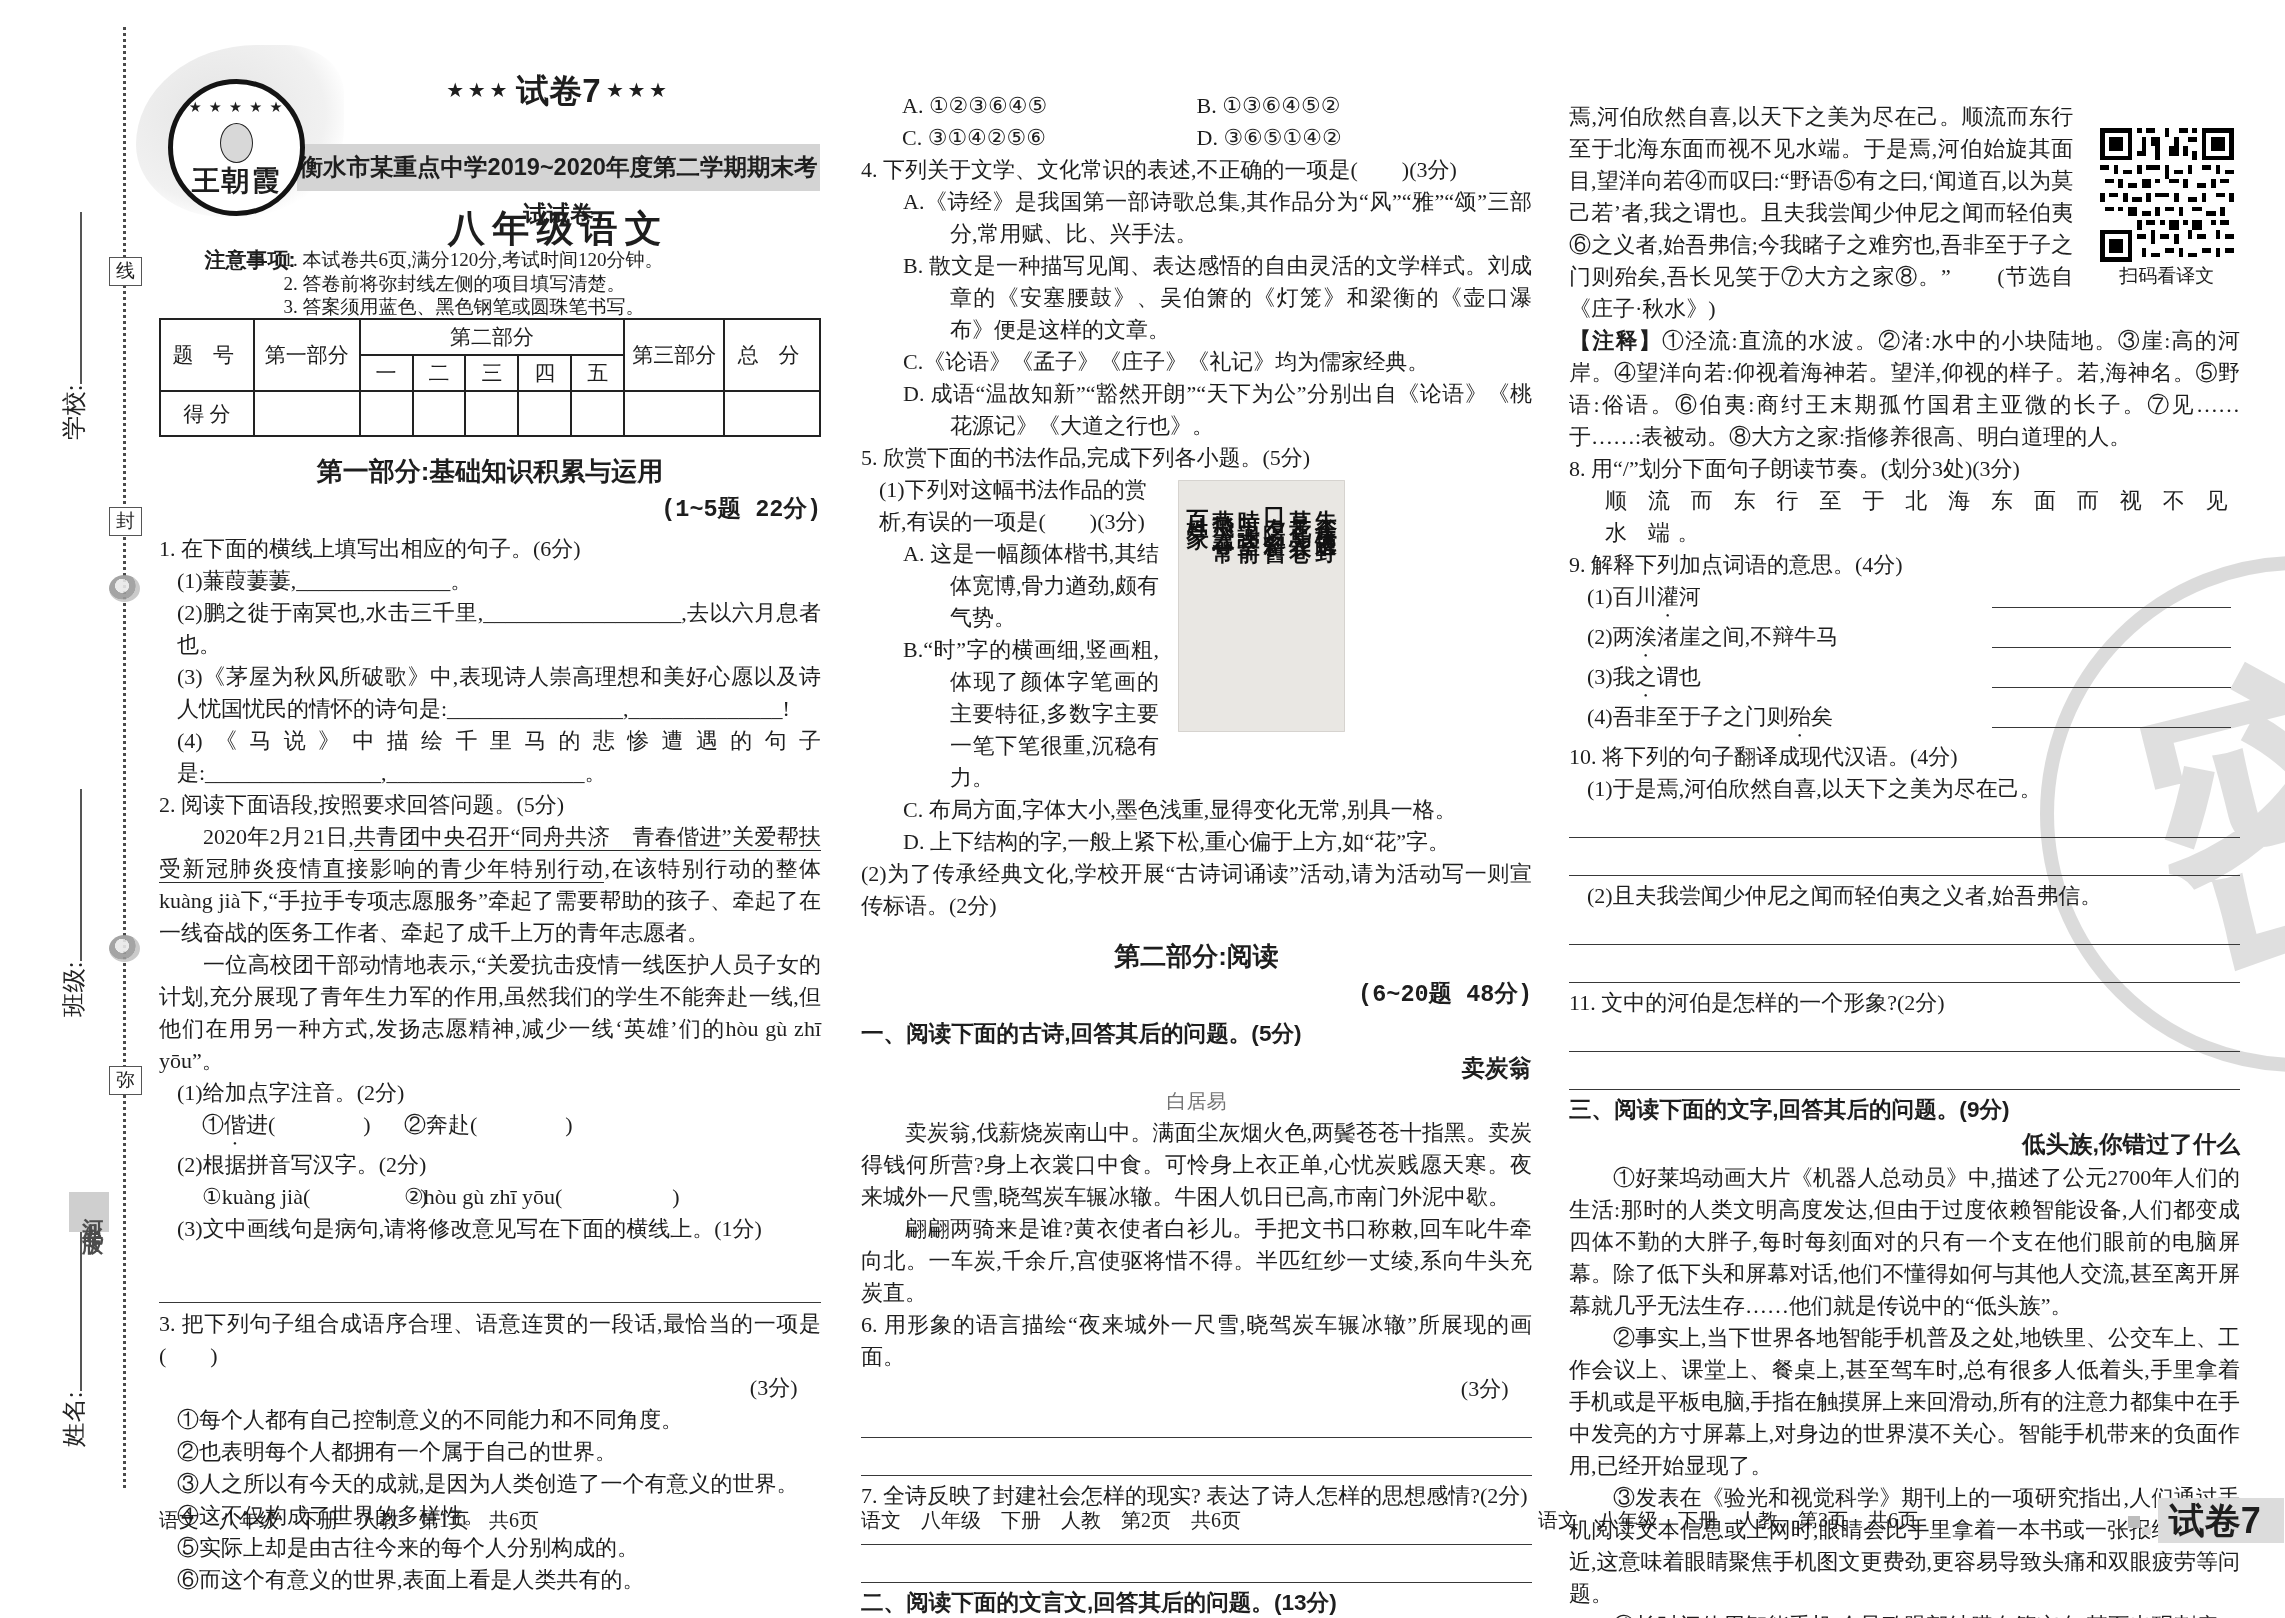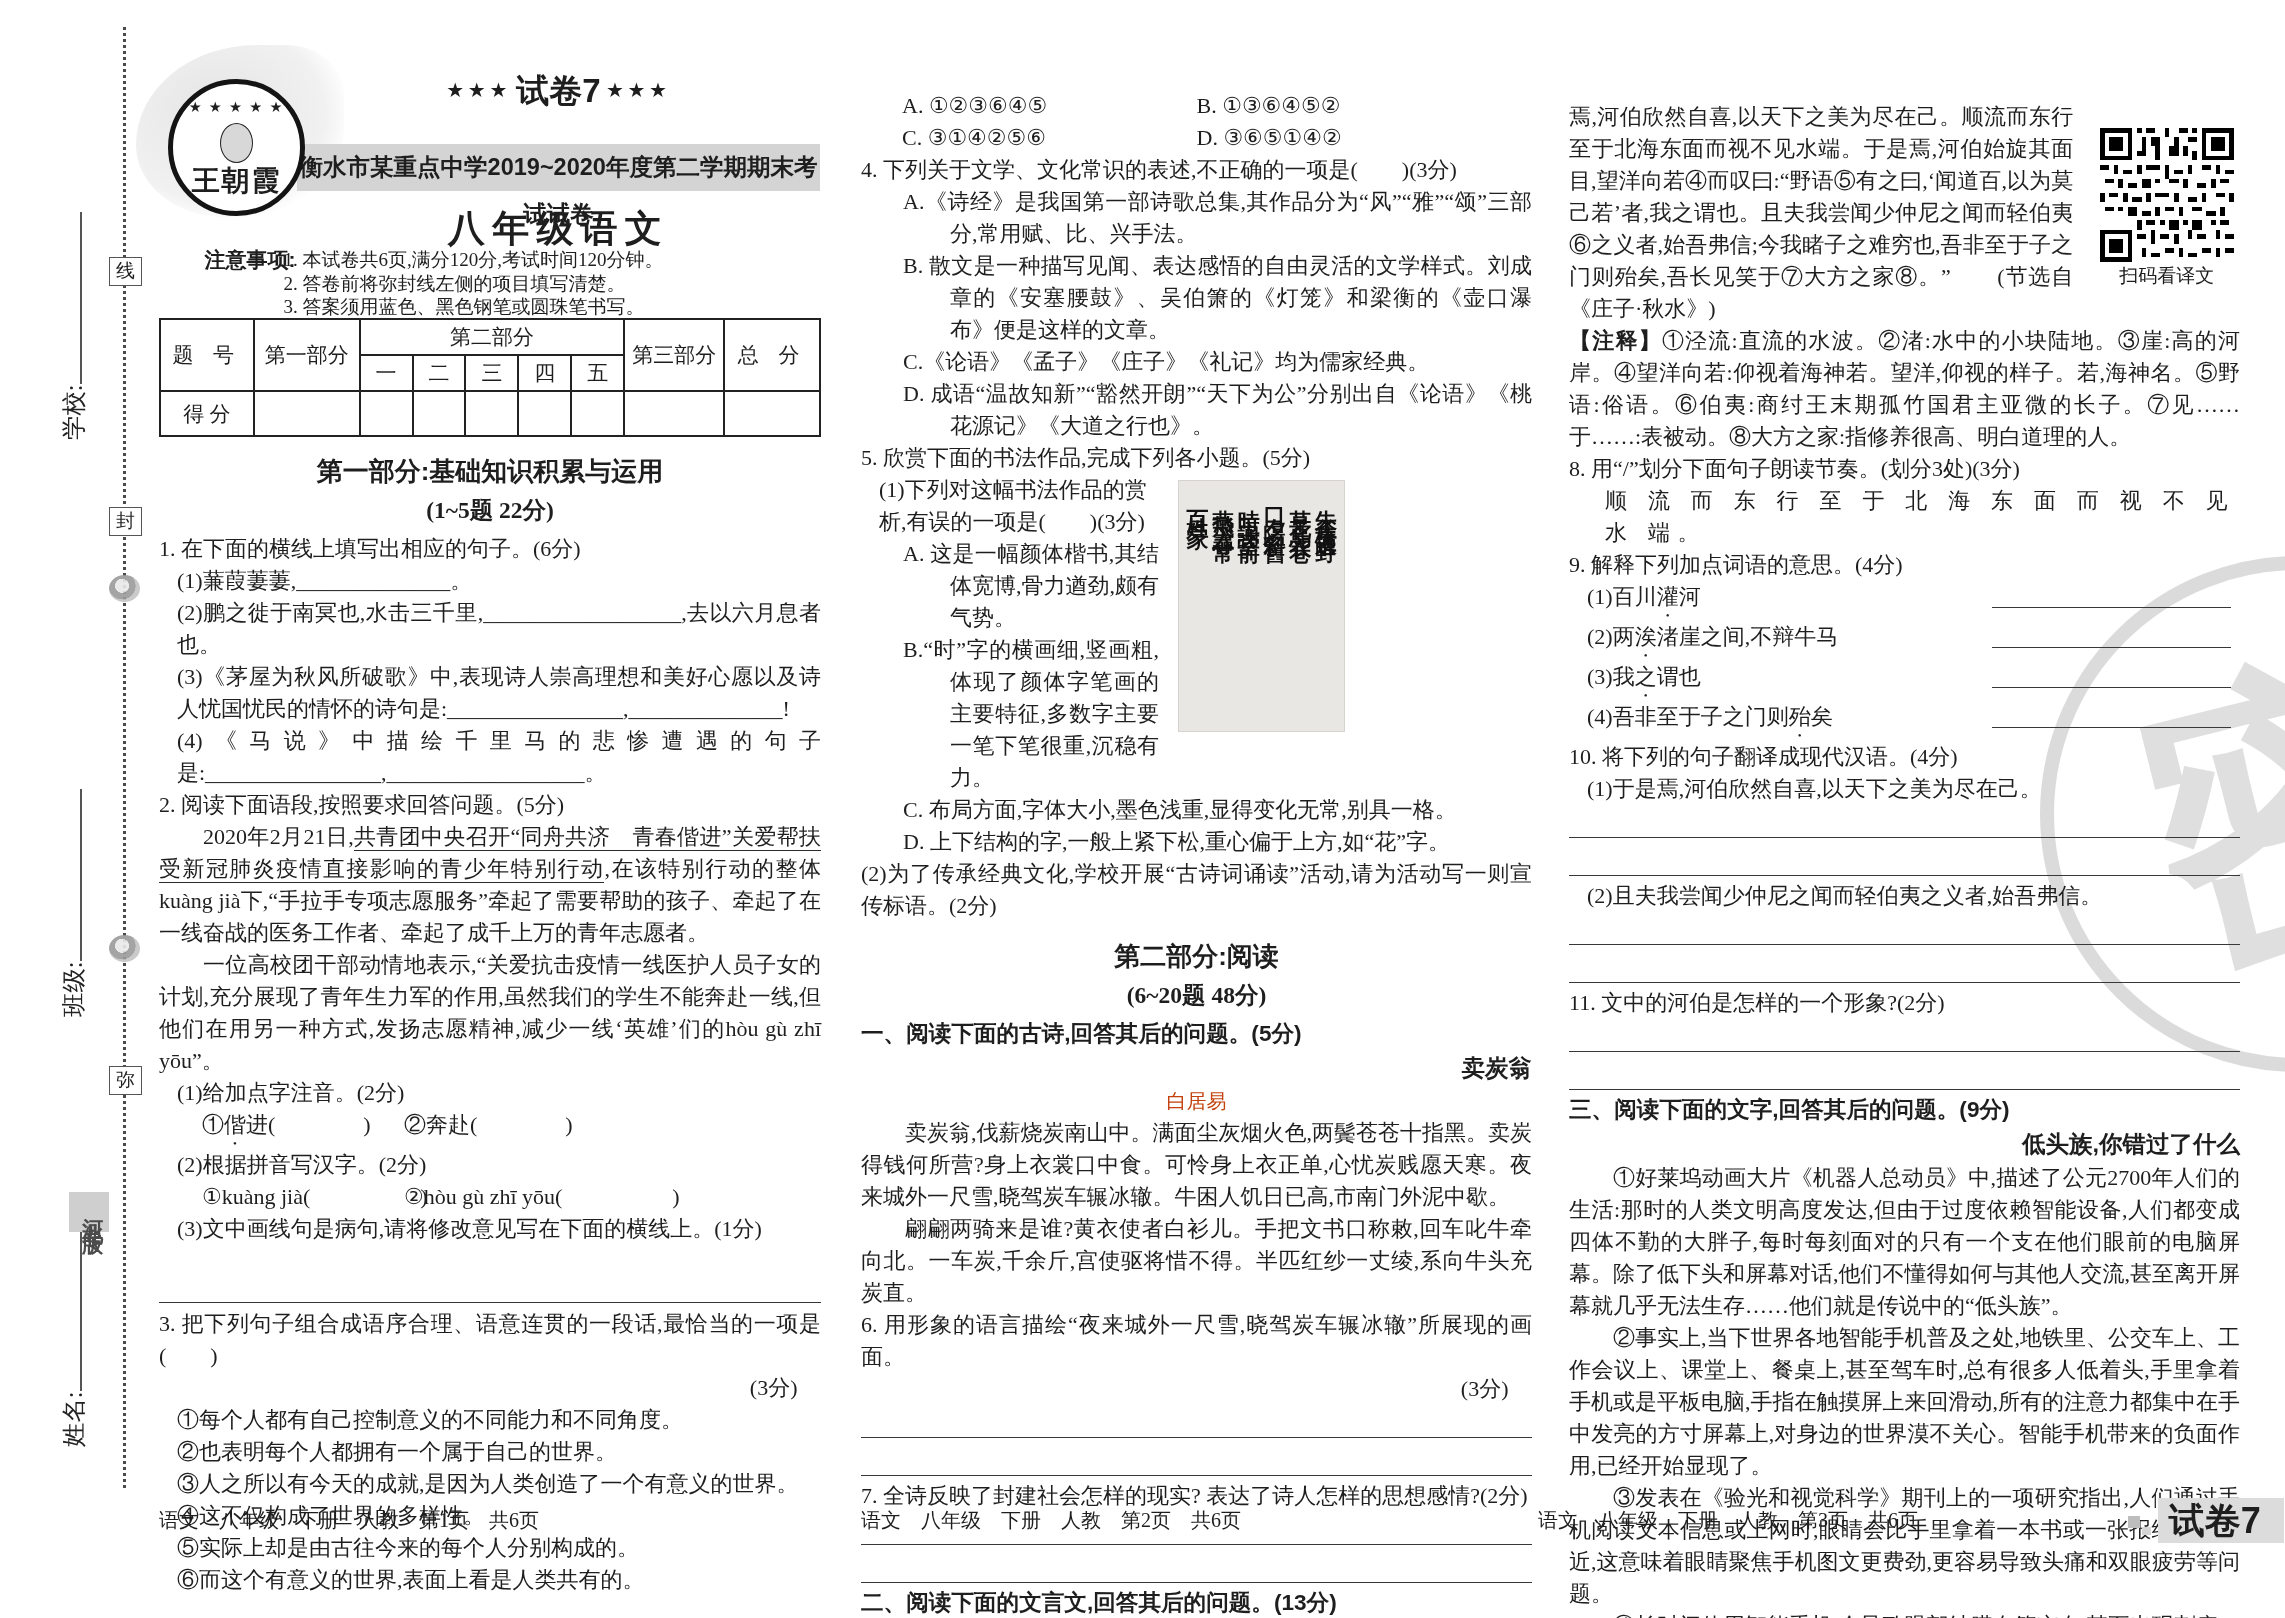--- a/index.html
+++ b/index.html
@@ -40,24 +40,24 @@
   .u{border-bottom:1.8px solid #2b2b2b;padding-bottom:0.9px;}
   .c2{position:absolute;left:50%;top:0;}
   .c2a{position:absolute;left:37%;top:0;}
   .dot{-webkit-text-emphasis:filled dot;-webkit-text-emphasis-position:under left;text-emphasis:filled dot;text-emphasis-position:under left;}
   .rule{height:31px;border-bottom:1.8px solid #383838;margin-bottom:4.5px;}
   .rulegap{margin-top:25px;}
   .spaced{letter-spacing:.35em;padding-left:36px;}
   .ans{position:absolute;left:63%;right:9px;top:1.8px;height:24.4px;border-bottom:1.8px solid #383838;}
 
   .h-sec{font-family:"Liberation Sans",sans-serif;font-weight:bold;text-align:center;font-size:26px;line-height:42px;margin-top:12.7px;}
-  .h-sub{font-family:Liberation Serif, serif;font-weight:bold;text-align:center;font-size:23.5px;line-height:36px;margin-bottom:5.4px;}
+  .h-sub{font-family:Liberation Mono, monospace;font-weight:bold;text-align:right;font-size:23.5px;line-height:36px;margin-bottom:5.4px;}
   .sec{font-family:"Liberation Sans",sans-serif;font-weight:bold;font-size:22.6px;}
   .p-title{font-family:"Liberation Sans",sans-serif;font-weight:bold;text-align:right;font-size:23.5px;line-height:36px;}
-  .p-author{text-align:center;font-size:20px;line-height:31px;color:#c2410c;}
+  .p-author{text-align:center;font-size:20px;line-height:31px;color:#737373;}
 
   
   .hzone{position:relative;height:264px;}
   .logo{position:absolute;left:9px;top:25px;width:127px;height:127px;border:5.4px solid #141414;border-radius:50%;background:#fff;text-align:center;z-index:1;}
   .logo-stars{font-size:14.5px;letter-spacing:1.8px;margin-top:7.2px;}
   .logo-oval{width:31px;height:38px;border:1.8px solid #222;border-radius:50%;background:#d8d8d8;margin:0 auto;}
   .logo-name{font-size:28px;font-weight:bold;letter-spacing:1.8px;margin-top:1.8px;}
   .starline{position:absolute;left:138px;top:20px;width:523px;text-align:center;white-space:nowrap;}
   .starline .st{font-size:20px;letter-spacing:3.6px;vertical-align:5.4px;}
   .starline .pn{font-family:"Liberation Sans",sans-serif;font-weight:bold;font-size:33px;padding:0 5.4px;}

